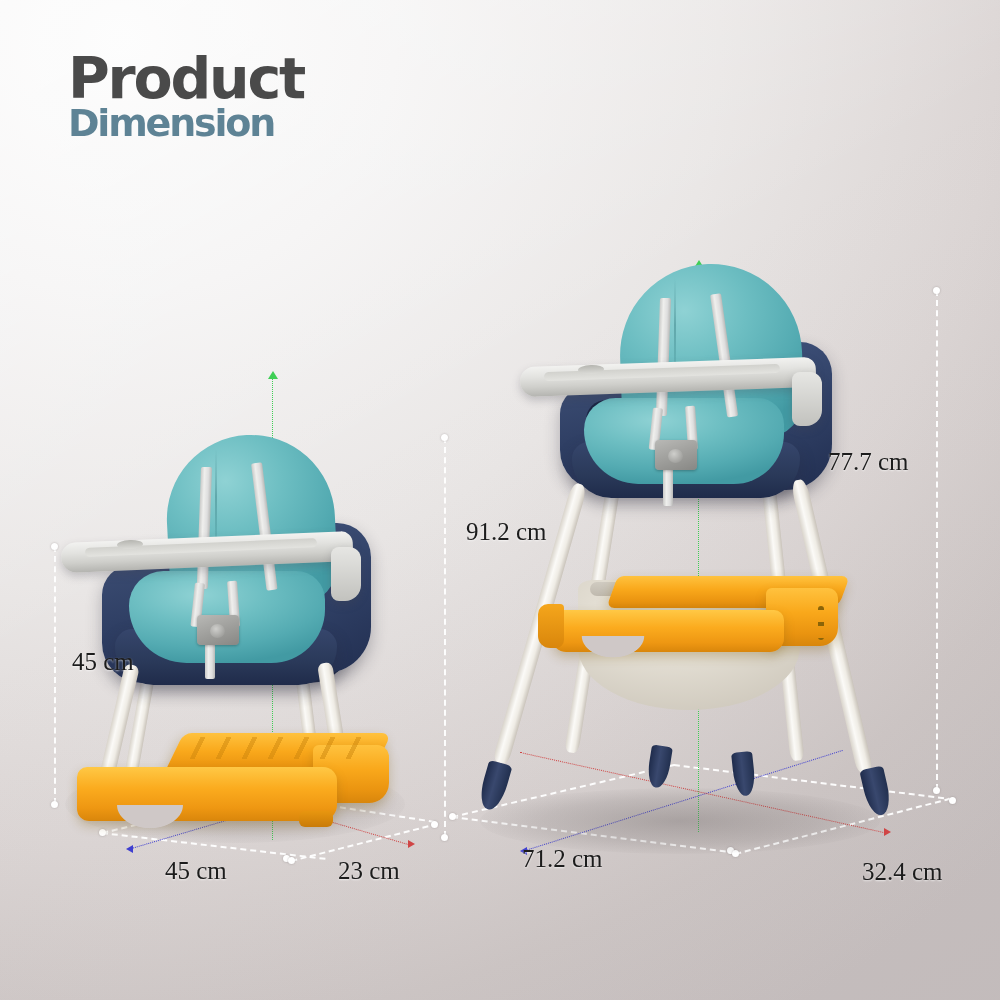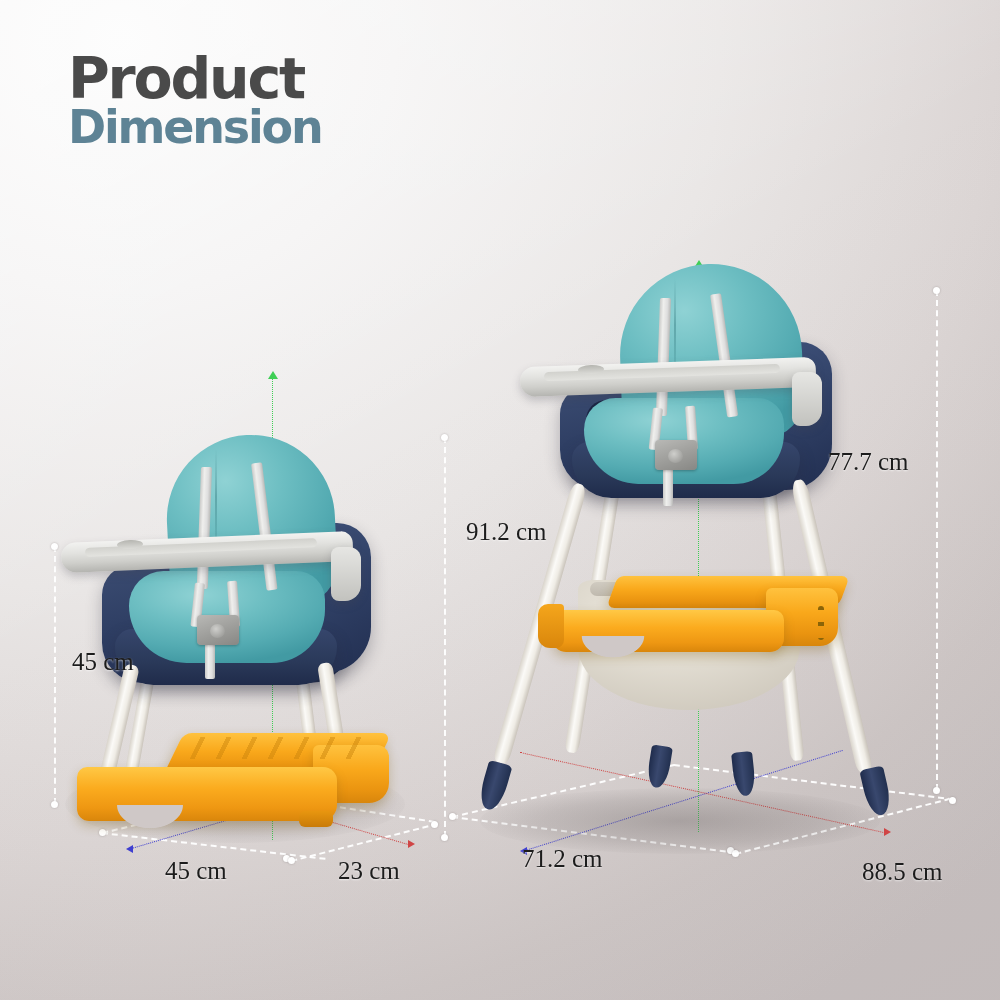--- a/index.html
+++ b/index.html
@@ -19,21 +19,21 @@
   }
 
   
   .head{position:absolute;left:68px;top:52px;width:430px;z-index:40;}
   .h-l1,.h-l2{
     font-family:"DejaVu Sans",sans-serif;
     font-weight:bold;letter-spacing:-2.2px;line-height:.92;
     margin:0;white-space:nowrap;
   }
   .h-l1{font-size:57px;color:#4a4a4a;}
-  .h-l2{font-size:46px;color:#5e8395;margin-top:2px;}
+  .h-l2{font-size:38px;color:#5e8395;margin-top:2px;}
   .sub{
     margin:24px 0 0 2px;width:372px;
     font-family:"Liberation Serif",serif;
     font-size:21.5px;line-height:1.42;color:#3b3b3b;
   }
 
   
   .lbl{
     position:absolute;z-index:45;
     font-family:"Liberation Serif",serif;
@@ -257,15 +257,15 @@
   <div class="dot" style="left:949px;top:797px;"></div>
   <div class="dline" style="left:452px;top:816px;width:228px;transform:rotate(-13.2deg);"></div>
   <div class="dline" style="left:674px;top:764px;width:282px;transform:rotate(7deg);"></div>
 
   <div class="axis b" style="left:522px;top:851px;width:336px;transform:rotate(-17.5deg);"></div>
   <div class="tip" style="left:520px;top:847px;border-top:4px solid transparent;border-bottom:4px solid transparent;border-right:7px solid #3f3fd0;"></div>
   <div class="axis r" style="left:520px;top:752px;width:374px;transform:rotate(12.4deg);"></div>
   <div class="tip" style="left:884px;top:828px;border-top:4px solid transparent;border-bottom:4px solid transparent;border-left:7px solid #d04545;"></div>
 
   <div class="lbl" style="left:522px;top:845px;">71.2 cm</div>
-  <div class="lbl" style="left:862px;top:858px;">88.5 cm</div>
+  <div class="lbl" style="left:862px;top:858px;">32.4 cm</div>
 
 </div>
 
 </body></html>

